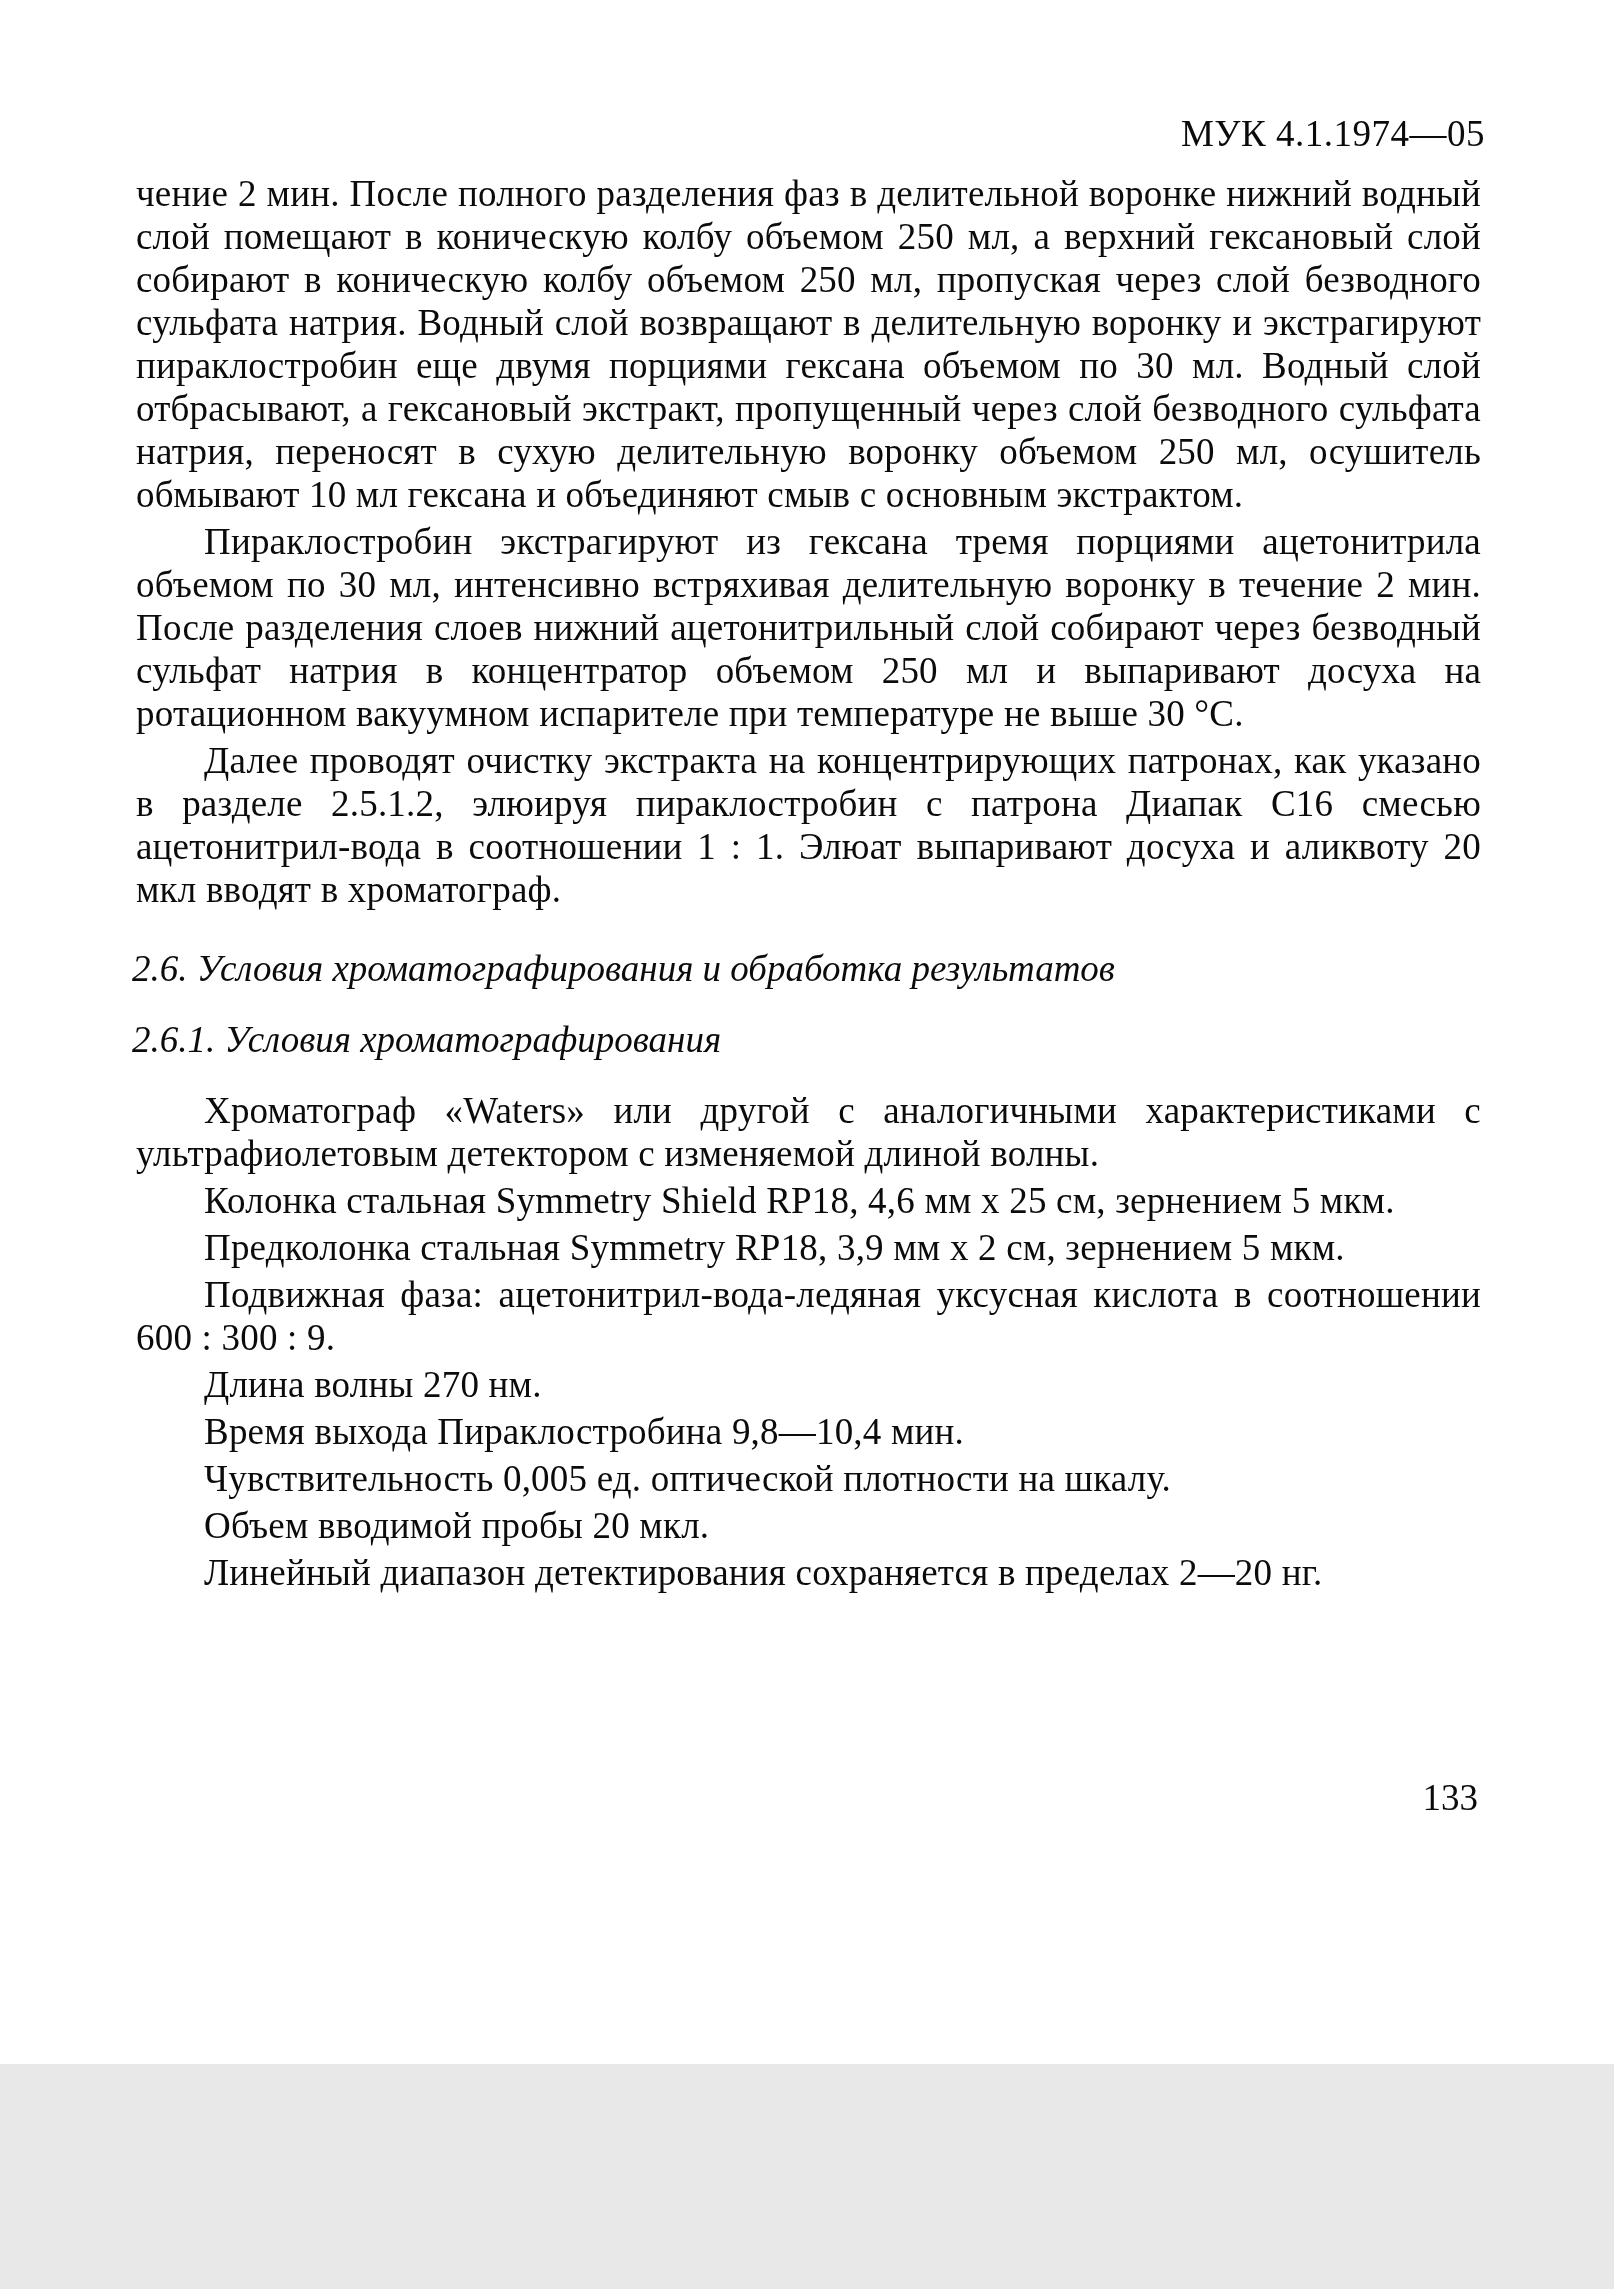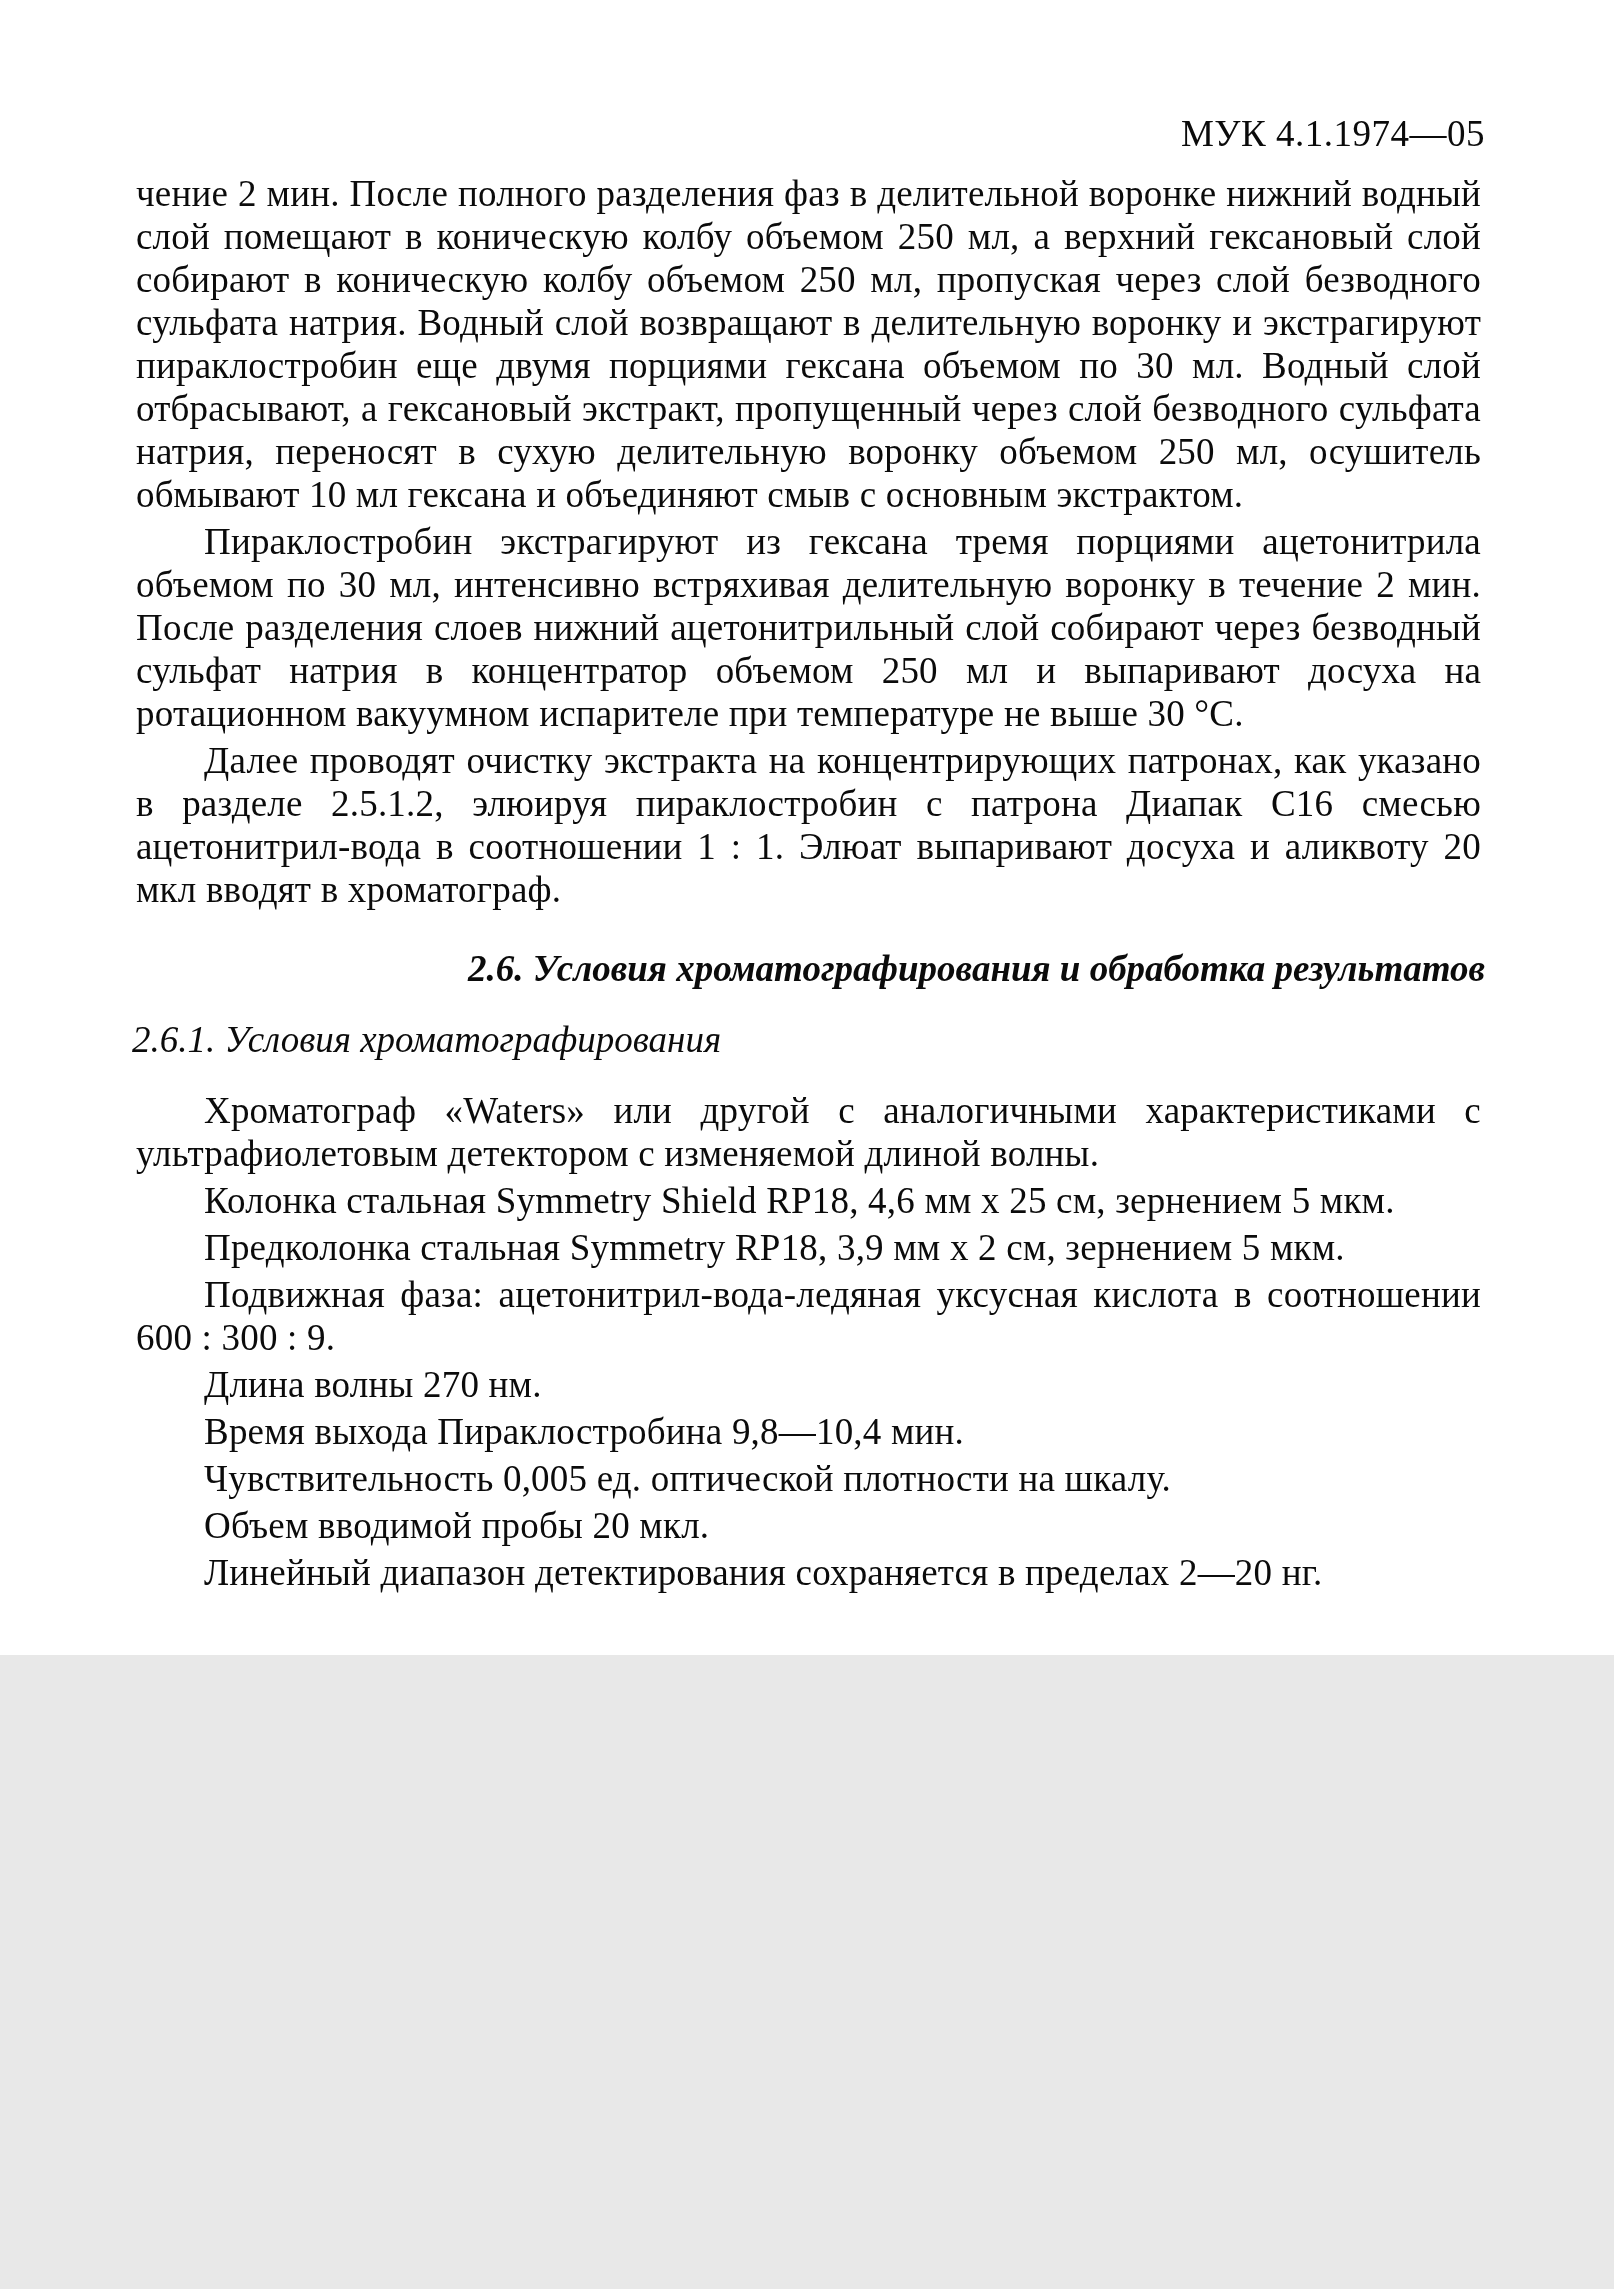--- a/index.html
+++ b/index.html
@@ -3,21 +3,21 @@
 <meta charset="utf-8">
 <style>
   html, body {
     margin: 0;
     padding: 0;
     background: #e8e8e8;
   }
   .page {
     position: relative;
     width: 1614px;
-    height: 1655px;
+    height: 2064px;
     background: #ffffff;
     font-family: "Liberation Serif", "DejaVu Serif", serif;
     color: #0b0b0b;
     overflow: hidden;
     margin: 0 auto;
   }
   .content {
     position: absolute;
     top: 113px;
     left: 132px;
@@ -36,23 +36,23 @@
     line-height: 43px;
     text-align: justify;
     letter-spacing: 0.2px;
   }
   p.indent {
     text-indent: 68px;
   }
   .section-heading {
     font-size: 37px;
     line-height: 42px;
-    font-weight: bold;
+    font-weight: normal;
     font-style: italic;
-    text-align: right;
+    text-align: left;
     margin: 37px 0 0 0;
   }
   .subsection-heading {
     font-size: 37px;
     line-height: 42px;
     font-style: italic;
     text-align: left;
     margin: 29.5px 0 28px 0;
   }
   .page-number {

